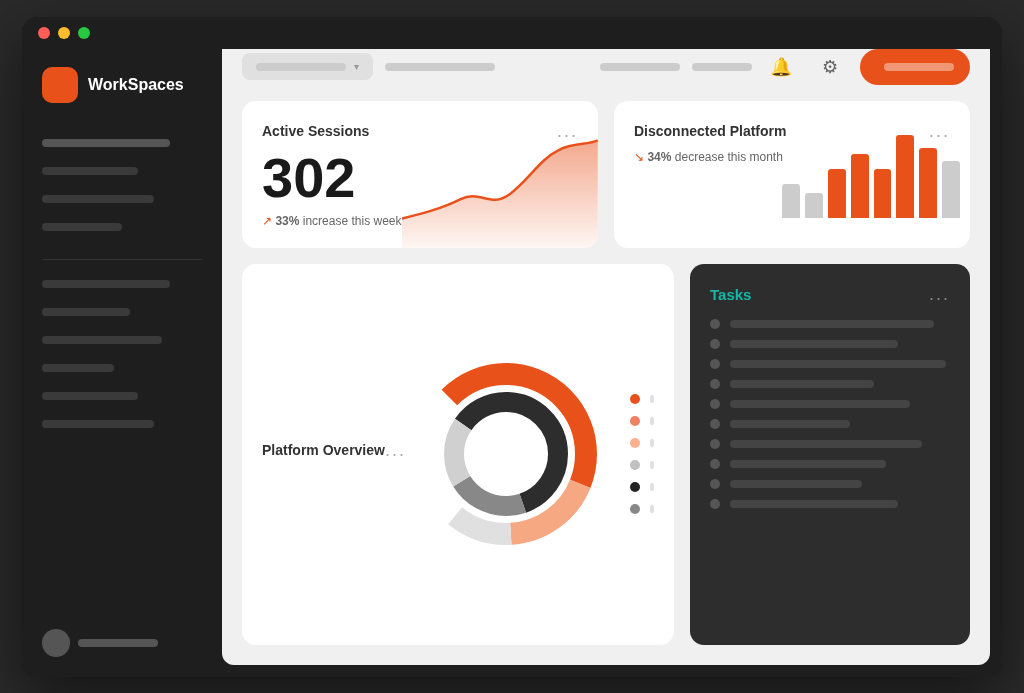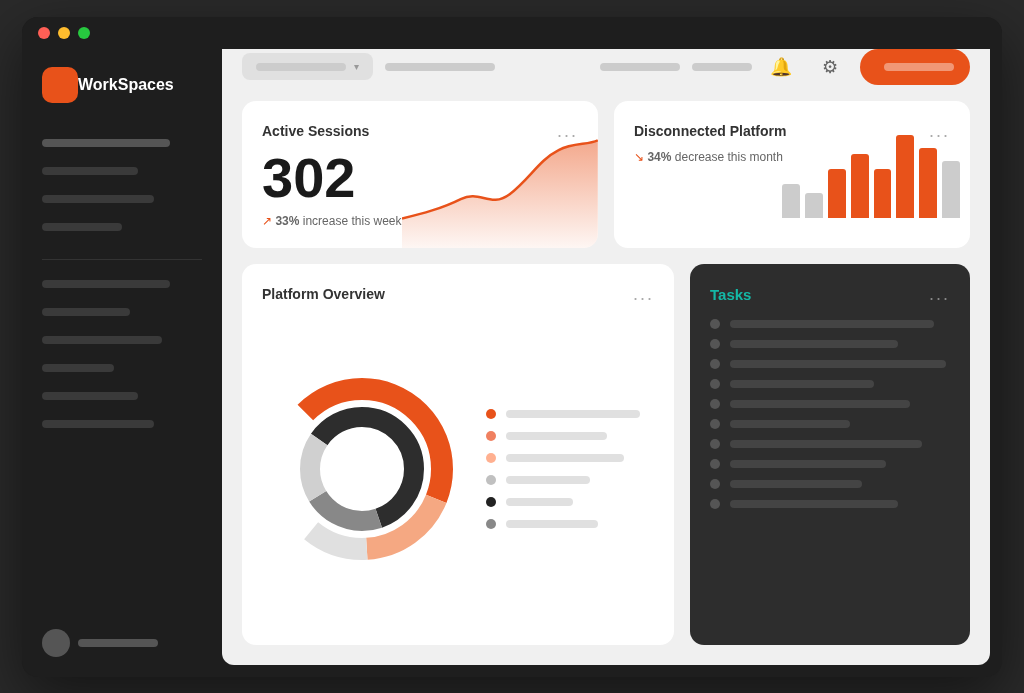--- a/index.html
+++ b/index.html
@@ -46,20 +46,21 @@
       background: #1e1e1e;
       padding: 50px 20px 20px;
       display: flex;
       flex-direction: column;
       gap: 8px;
       flex-shrink: 0;
     }
     .sidebar-logo {
       display: flex;
       align-items: center;
+      gap: 10px;
       margin-bottom: 24px;
     }
     .logo-icon {
       width: 36px;
       height: 36px;
       background: #e8521a;
       border-radius: 10px;
     }
     .logo-text {
       color: #ffffff;
@@ -253,21 +254,20 @@
       flex: 1;
       min-height: 0;
     }
 
     
     .platform-card {
       background: #fff;
       border-radius: 14px;
       padding: 20px;
       display: flex;
-      flex-direction: column;
       overflow: hidden;
     }
     .platform-body {
       display: flex;
       flex: 1;
       align-items: center;
       gap: 24px;
     }
     .donut-container {
       position: relative;

